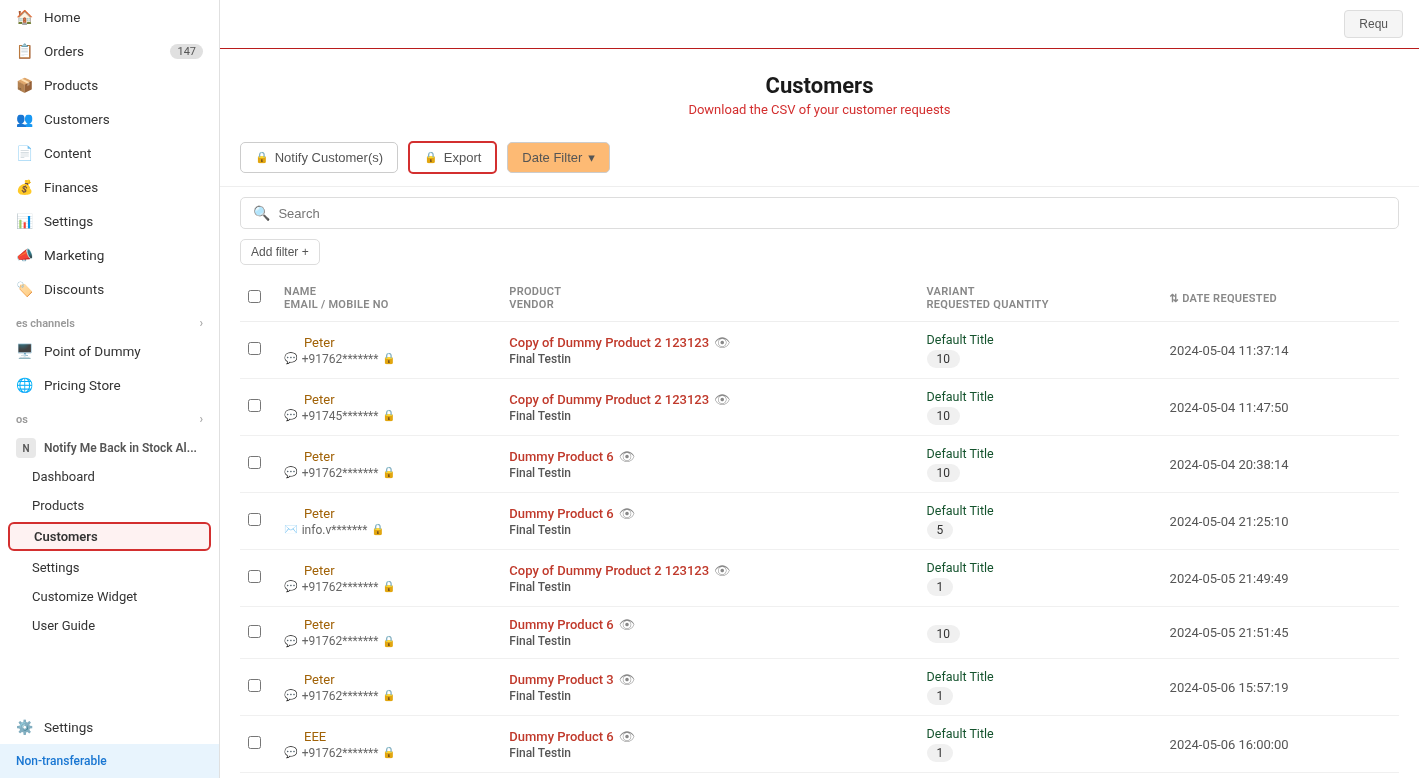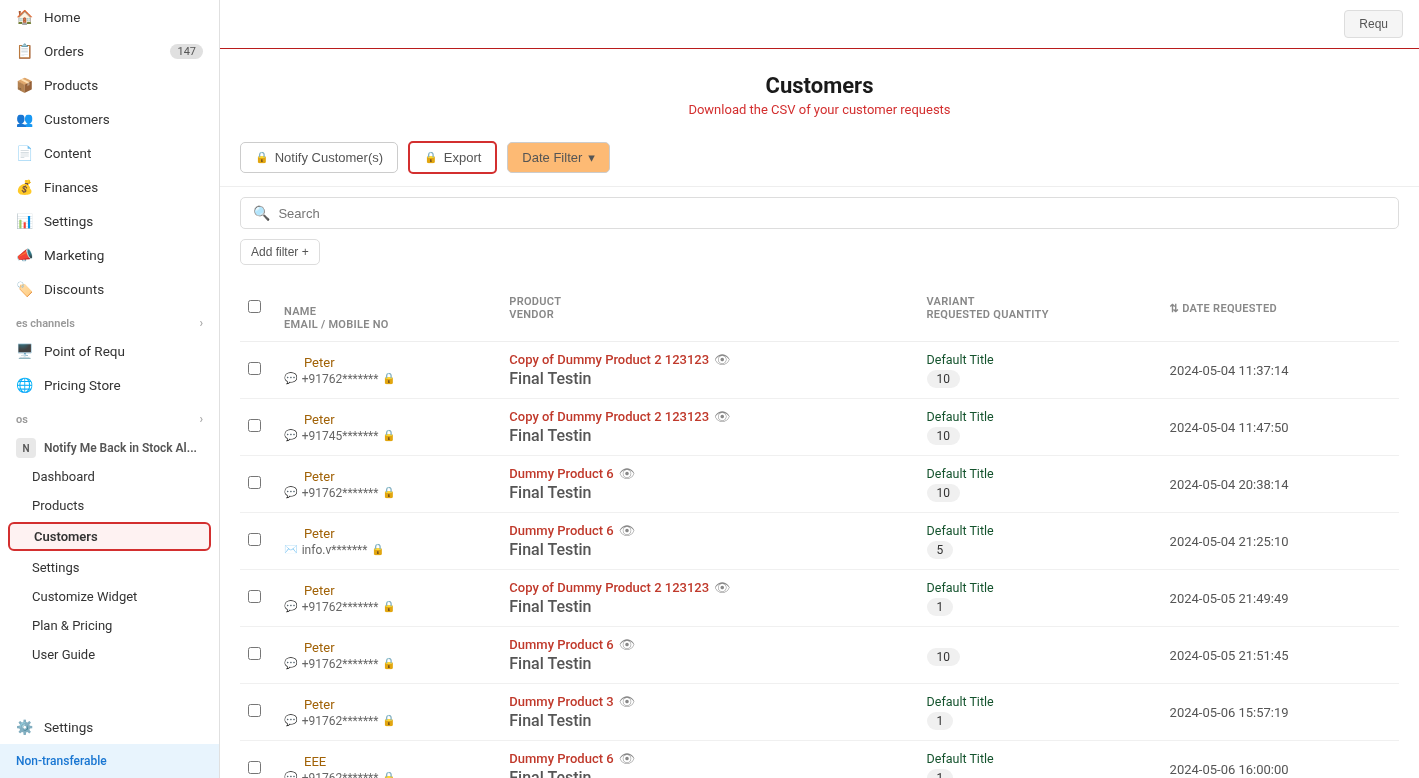--- a/index.html
+++ b/index.html
@@ -224,21 +224,21 @@
     }
     tbody td {
       padding: 10px 8px;
       vertical-align: middle;
       font-size: 13px;
     }
     .customer-name { font-weight: 400; color: #a16207; padding-left: 20px; }
     .customer-contact { color: #666; font-size: 12px; display: flex; align-items: center; gap: 4px; margin-top: 2px; }
     .contact-icon { font-size: 11px; color: #aaa; }
     .product-link { color: #c0392b; font-weight: 500; cursor: pointer; text-decoration: none; display: flex; align-items: center; gap: 5px; }
-    .product-vendor { color: #555; font-size: 16px; margin-top: 2px; font-weight: 500; }
+    .product-vendor { color: #555; font-size: 12px; margin-top: 2px; font-weight: 500; }
     .variant-title { color: #14532d; font-size: 12.5px; }
     .qty-badge {
       display: inline-block;
       background: #f0f0f0;
       border-radius: 10px;
       padding: 2px 10px;
       font-size: 12px;
       color: #333;
       margin-top: 3px;
     }
@@ -288,21 +288,21 @@
     <span class="sidebar-icon">🏷️</span>
     <span>Discounts</span>
   </div>
 
   <div class="sidebar-section-label">
     <span>es channels</span>
     <span class="chevron">›</span>
   </div>
   <div class="sidebar-item">
     <span class="sidebar-icon">🖥️</span>
-    <span>Point of Requ</span>
+    <span>Point of Dummy</span>
   </div>
   <div class="sidebar-item">
     <span class="sidebar-icon">🌐</span>
     <span>Pricing Store</span>
   </div>
 
   <div class="sidebar-section-label">
     <span>os</span>
     <span class="chevron">›</span>
   </div>
@@ -318,23 +318,20 @@
     <span>Products</span>
   </div>
   <div class="sub-menu-item active">
     <span>Customers</span>
   </div>
   <div class="sub-menu-item">
     <span>Settings</span>
   </div>
   <div class="sub-menu-item">
     <span>Customize Widget</span>
-  </div>
-  <div class="sub-menu-item">
-    <span>Plan &amp; Pricing</span>
   </div>
   <div class="sub-menu-item">
     <span>User Guide</span>
   </div>
 
   <div style="flex:1;"></div>
 
   <div class="sidebar-item">
     <span class="sidebar-icon">⚙️</span>
     <span>Settings</span>
@@ -380,21 +377,21 @@
   </div>
 
   <div class="table-wrapper">
     <table>
       <thead>
         <tr>
           <th class="check-col">
             <input type="checkbox" style="">
           </th>
           <th>
-            <div style="white-space:pre-line;margin-top:20px;">NAME
+            <div style="white-space:pre-line;">NAME
 EMAIL / MOBILE NO</div>
           </th>
           <th>
             <div style="white-space:pre-line;">PRODUCT
 VENDOR</div>
           </th>
           <th>
             <div style="white-space:pre-line;">VARIANT
 REQUESTED QUANTITY</div>
           </th>

